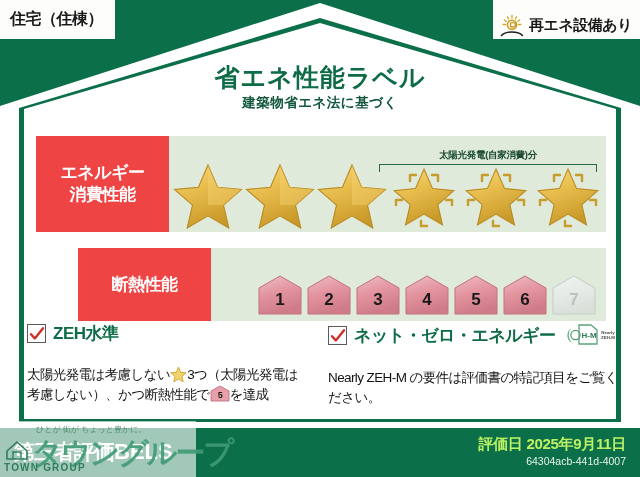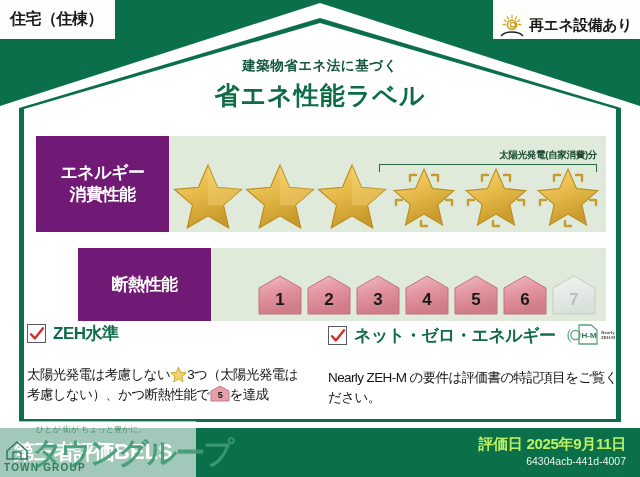--- a/index.html
+++ b/index.html
@@ -100,21 +100,21 @@
   .metrics {
     position: absolute;
     left: 36px; top: 136px;
     width: 570px;
     z-index: 5;
   }
   .metric-row { display: flex; align-items: stretch; height: 96px; }
   .metric-row.insulation { height: 73px; margin-top: 16px; padding-left: 42px; }
   .metric-key {
     flex: 0 0 133px;
-    background: #701a75;
+    background: #ef4444;
     color: #ffffff;
     display: flex; flex-direction: column;
     align-items: center; justify-content: center;
     font-weight: bold;
     font-size: 17px;
     line-height: 1.28;
     letter-spacing: -0.5px;
   }
   .metric-key .kline { display: block; }
   .metric-val {
@@ -138,21 +138,21 @@
   .star-cell svg { position: absolute; left: 0; top: 0; }
 
   
   .solar-bracket {
     position: absolute;
     left: 210px; top: 13px; width: 218px;
     z-index: 3;
   }
   #solar-bracket-label {
     font-size: 9.5px; color: #1c4c32;
-    text-align: right; font-weight: bold;
+    text-align: center; font-weight: bold;
     letter-spacing: -0.3px;
     white-space: nowrap;
   }
   .bracket-line {
     margin-top: 2px; height: 8px;
     border: 1px solid #2a6846;
     border-bottom: none;
   }
 
   
@@ -308,22 +308,22 @@
         <circle cx="13" cy="10.8" r="4.6" fill="none" stroke="#c99a1d" stroke-width="1.5"></circle>
         <path d="M11.6 8.6 h2.6 a2.2 2.2 0 0 1 0 4.4 h-2.6" fill="none" stroke="#c99a1d" stroke-width="1.4"></path>
         <path d="M11.6 8.6 v4.4" fill="none" stroke="#c99a1d" stroke-width="1.4"></path>
         <path d="M2.5 21.5 C7 16.8 19 16.8 23.5 21.5" fill="none" stroke="#1c1c1c" stroke-width="1.5" stroke-linecap="round"></path>
       </svg>
     </span>
     <span>再エネ設備あり</span>
   </div>
 
   <div class="titles">
+    <div id="title-main">省エネ性能ラベル</div>
     <div id="title-sub">建築物省エネ法に基づく</div>
-    <div id="title-main">省エネ性能ラベル</div>
   </div>
 
   <div class="metrics">
 
     <div class="metric-row energy">
       <div class="metric-key">
         <span class="kline">エネルギー</span>
         <span class="kline">消費性能</span>
       </div>
       <div class="metric-val">

